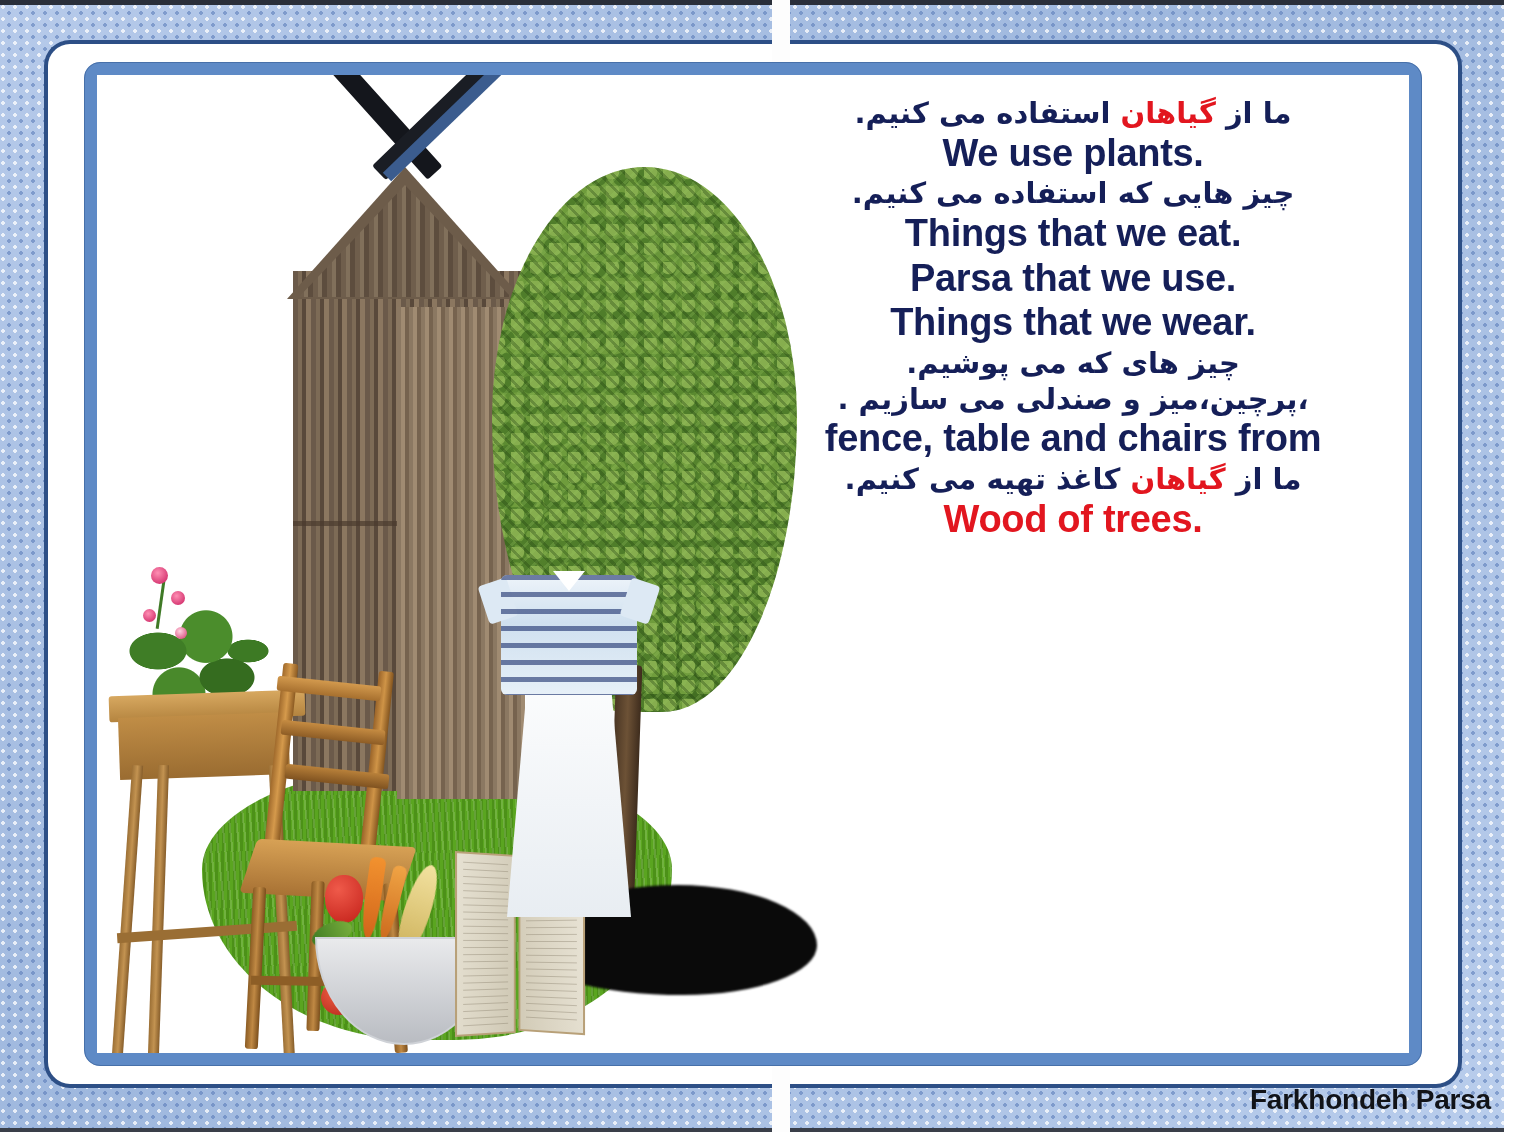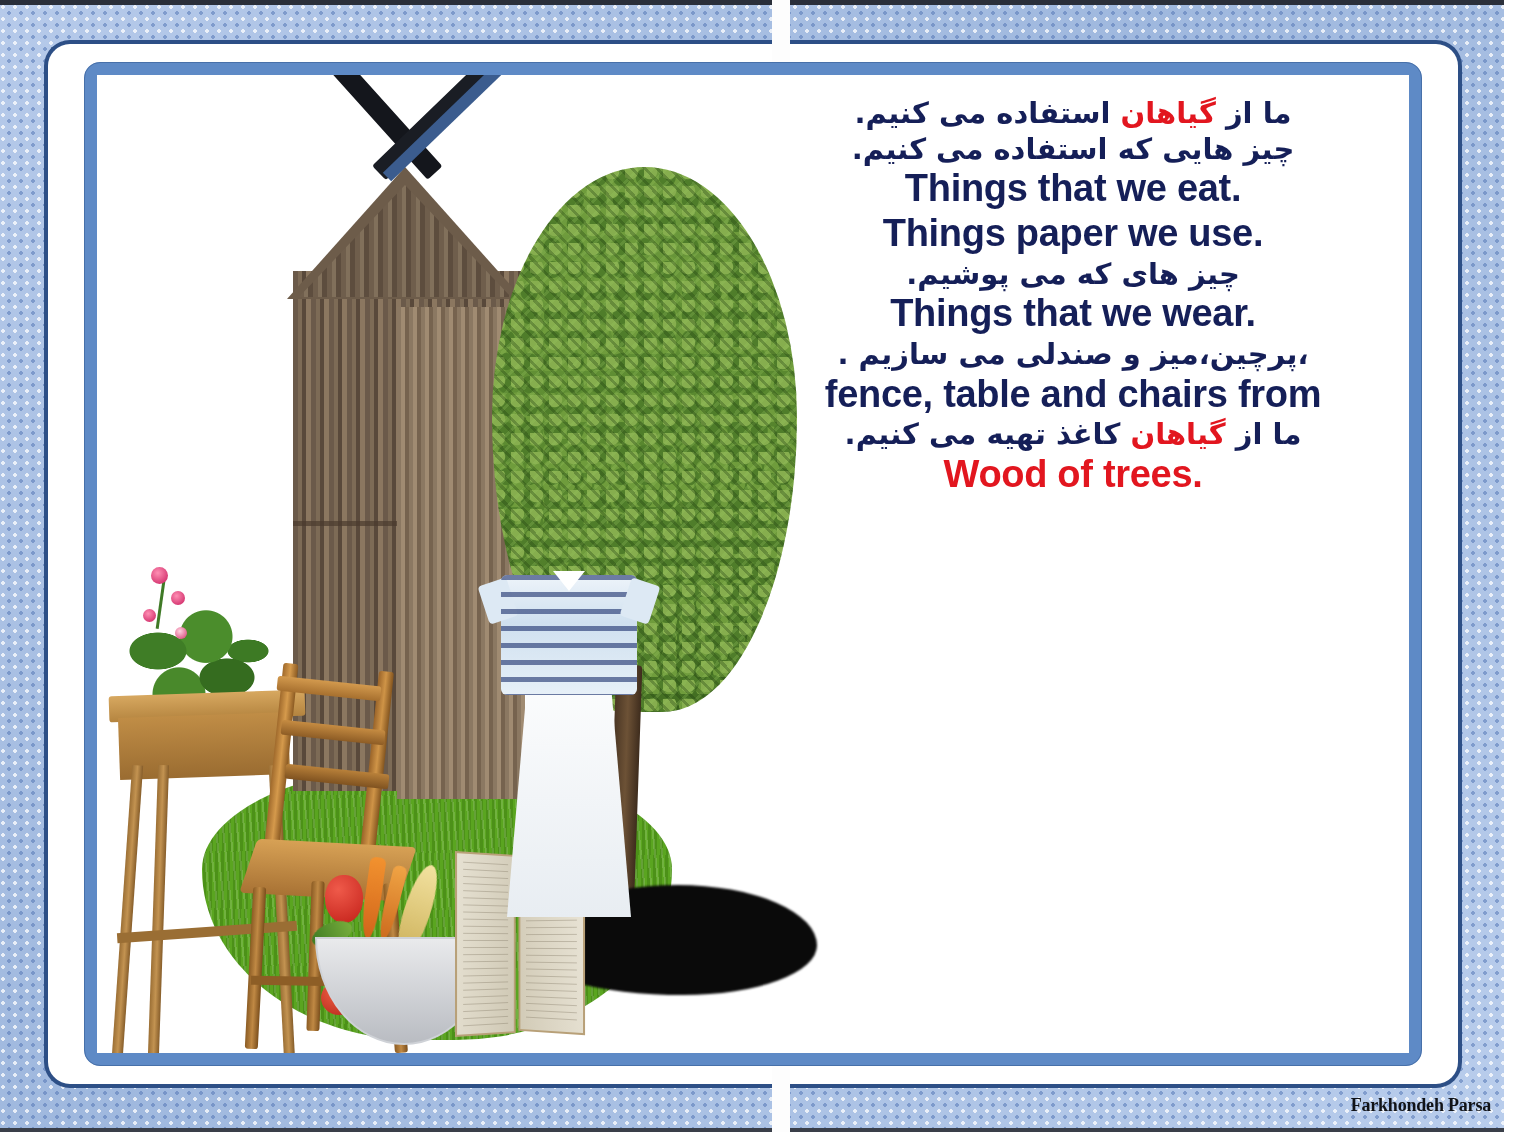--- a/index.html
+++ b/index.html
@@ -356,23 +356,23 @@
     letter-spacing:-0.3px;
     padding:1px 0 5px;
   }
   .red{ color:#e2161f; }
   .navy{ color:#151f58; }
 
   
   .credit{
     position:absolute;
     right:22px; bottom:16px;
-    font-family:Liberation Serif, serif;
+    font-family:Liberation Sans, sans-serif;
     font-weight:700;
-    font-size:18px;
+    font-size:28px;
     color:#111318;
     letter-spacing:-0.2px;
   }
 </style>
 </head>
 <body>
 
 <div id="slide">
 
   <div class="outer-frame"></div>
@@ -449,25 +449,26 @@
 
       <div class="dress"></div>
       <div class="shirt">
         <div class="shirt-stripes"></div>
         <div class="shirt-collar"></div>
       </div>
     </div>
 
     <div class="textblock" id="textblock">
         <div class="line fa"><span class="navy">ما از </span><span class="red">گیاهان</span><span class="navy"> استفاده می کنیم.</span></div>
+        <div class="line en"><span class="navy">We use plants.</span></div>
         <div class="line fa"><span class="navy">چیز هایی که استفاده می کنیم.</span></div>
         <div class="line en"><span class="navy">Things  that we eat.</span></div>
-        <div class="line en"><span class="navy">Things paper we  use.</span></div>
+        <div class="line en"><span class="navy">Parsa that we  use.</span></div>
+        <div class="line en"><span class="navy">Things that we  wear.</span></div>
         <div class="line fa"><span class="navy">چیز های که می پوشیم.</span></div>
-        <div class="line en"><span class="navy">Things that we  wear.</span></div>
         <div class="line fa"><span class="navy">،پرچین،میز و صندلی می سازیم .</span></div>
         <div class="line en"><span class="navy">fence, table and chairs from</span></div>
         <div class="line fa"><span class="navy">ما از </span><span class="red">گیاهان</span><span class="navy">  کاغذ تهیه می کنیم.</span></div>
         <div class="line en"><span class="red">Wood of trees.</span></div>
       </div>
 
   </div>
 
   <div class="credit">Farkhondeh Parsa</div>
 

